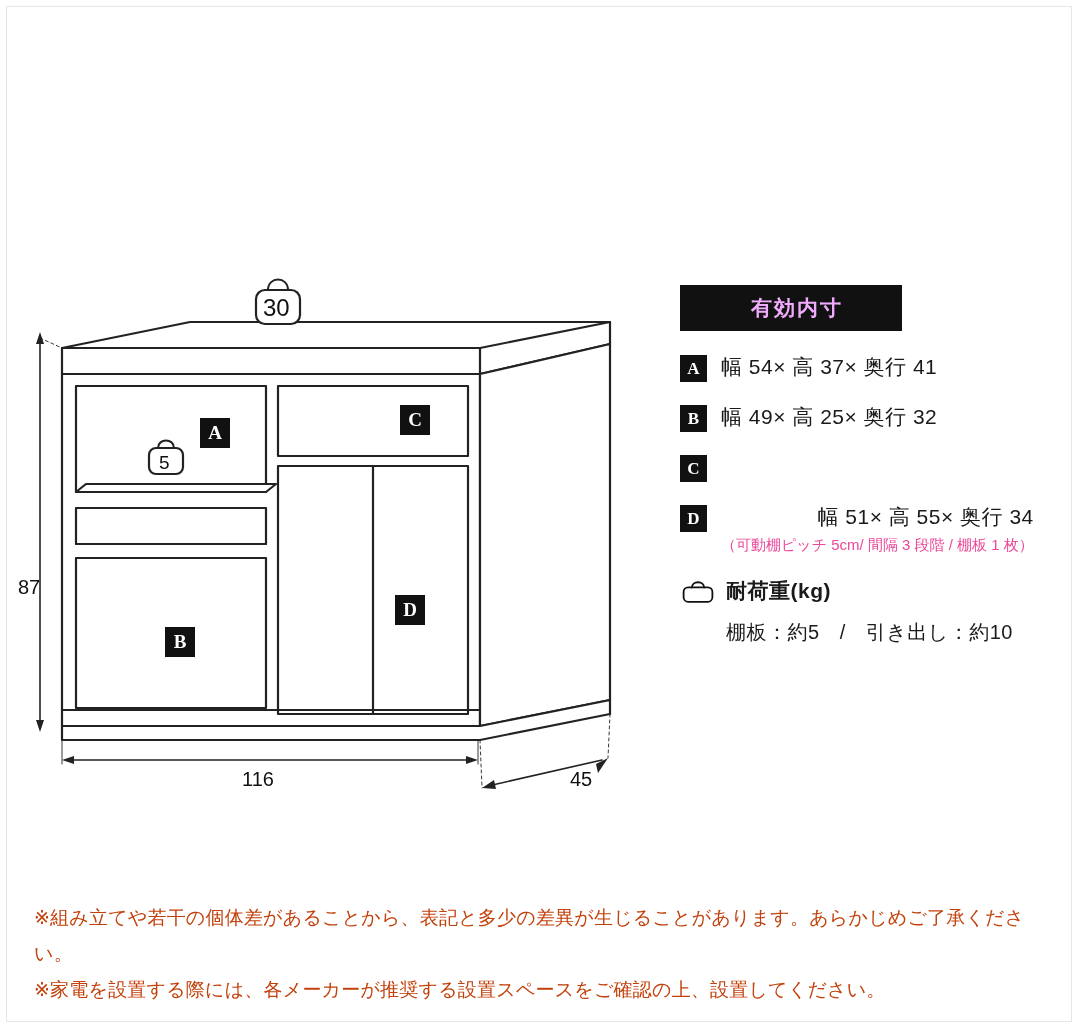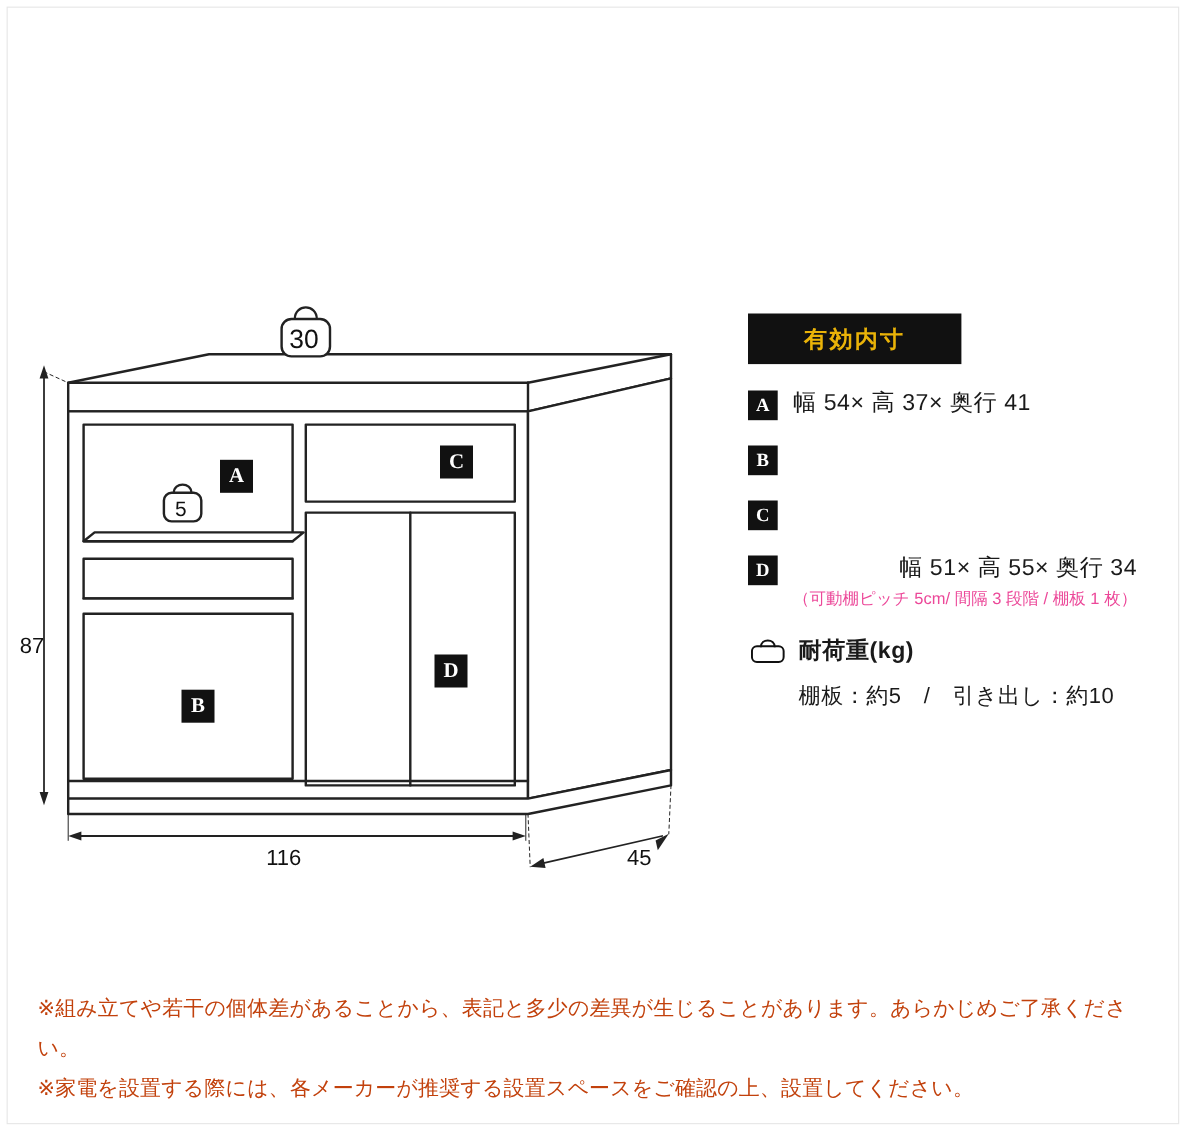--- a/index.html
+++ b/index.html
@@ -55,25 +55,25 @@
 
   
   .spec-panel {
     position: absolute;
     left: 680px;
     top: 285px;
     width: 390px;
   }
   .spec-title {
     background: #111111;
-    color: #eab308;
+    color: #f0abfc;
     font-size: 21px;
     font-weight: bold;
-    padding: 9px 0 9px 0;
-    width: 194px;
+    padding: 9px 0 9px 12px;
+    width: 210px;
     text-align: center;
     letter-spacing: 2px;
     margin-bottom: 22px;
   }
   .spec-row {
     display: flex;
     align-items: flex-start;
     margin-bottom: 21px;
   }
   .spec-key {
@@ -225,20 +225,21 @@
 
   <div class="spec-title">有効内寸</div>
 
   <div class="spec-row">
     <div class="spec-key">A</div>
     <div class="spec-text">幅 54× 高 37× 奥行 41</div>
   </div>
 
   <div class="spec-row">
     <div class="spec-key">B</div>
+    <div class="spec-text">幅 49× 高 25× 奥行 32</div>
   </div>
 
   <div class="spec-row">
     <div class="spec-key">C</div>
   </div>
 
   <div class="spec-row">
     <div class="spec-key">D</div>
     <div class="spec-text">
       <span>幅 51× 高 55× 奥行 34</span>

